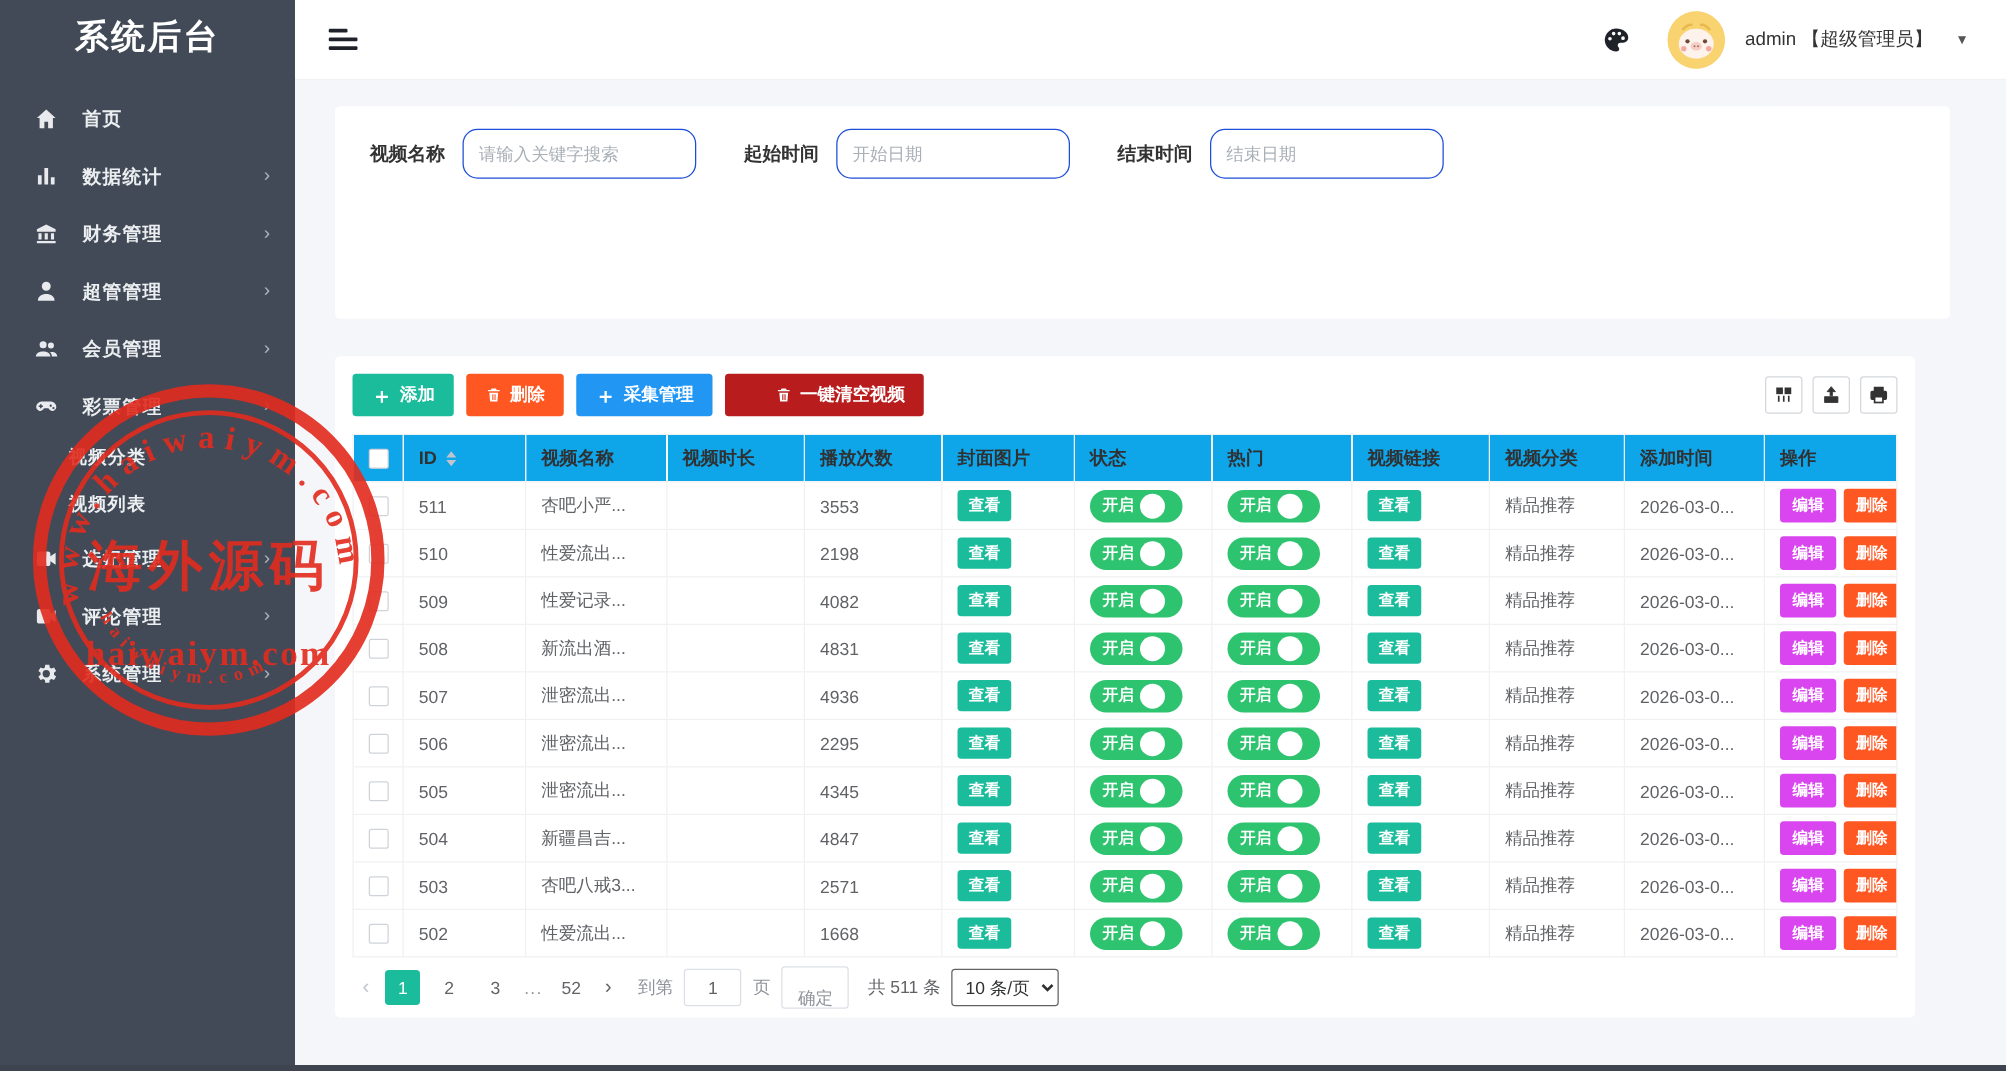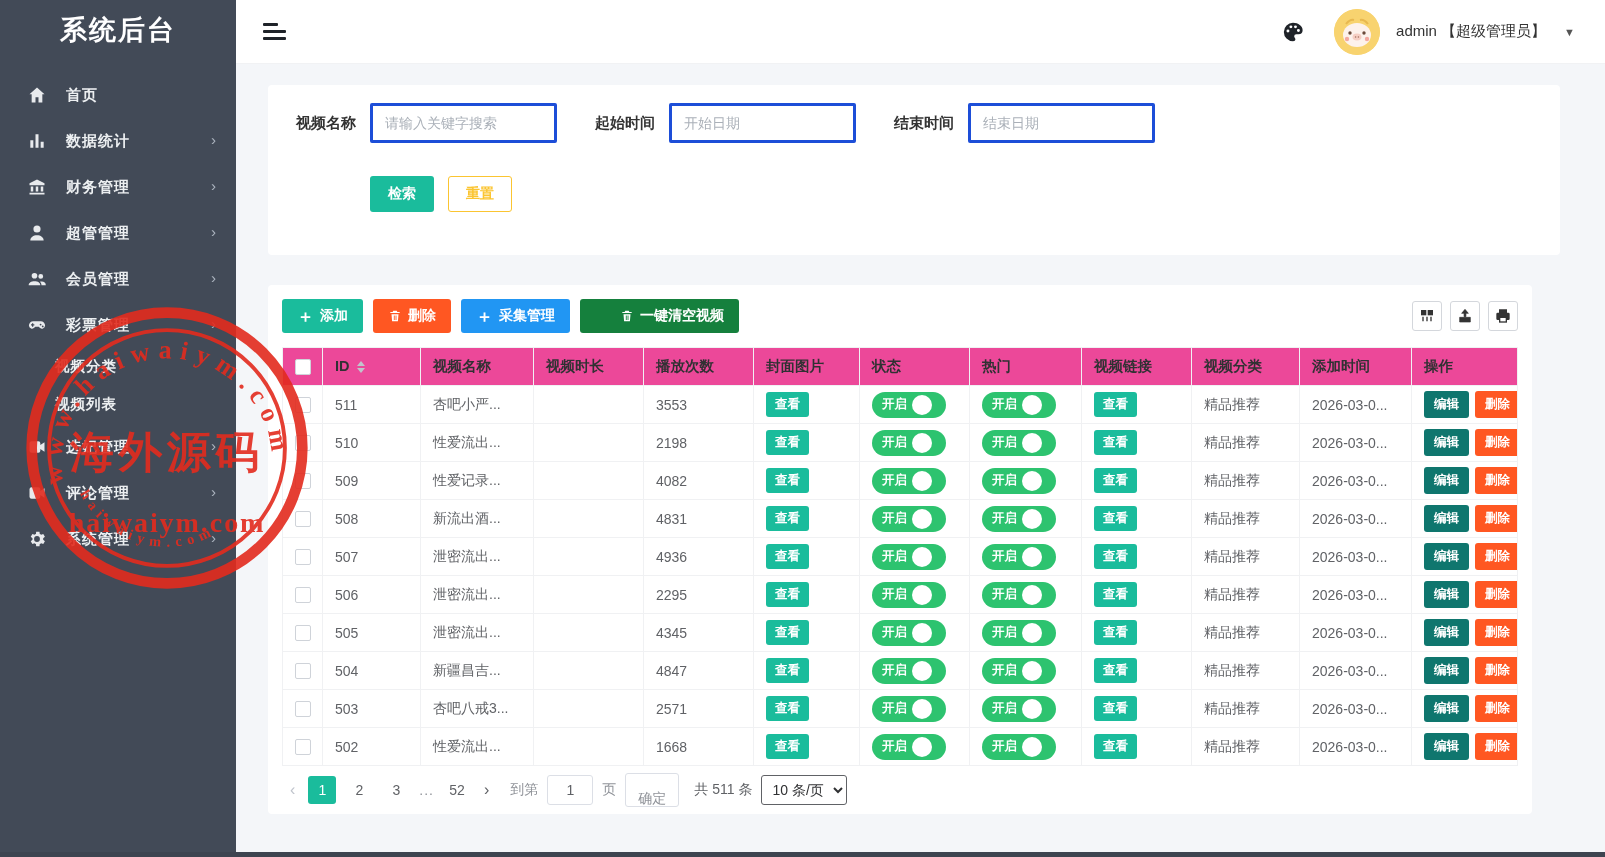--- a/index.html
+++ b/index.html
@@ -36,57 +36,57 @@
   .caret { color:#555; font-size:11px; margin-left:2px; cursor:pointer; }
 
   .content { flex:1; padding:21px 45px 0 32px; position:relative; }
   .card { background:#fff; border-radius:4px; }
 
   
   .filter-card { height:170px; padding:18px 28px 0; margin-bottom:30px; }
   .filter-row { display:flex; align-items:center; }
   .filter-group { display:flex; align-items:center; margin-right:38px; }
   .filter-label { font-size:15px; color:#333; font-weight:bold; margin-right:14px; white-space:nowrap; }
-  .filter-input { width:187px; height:40px; border:3px solid #1d4ed8; border-radius:2px; padding:0 12px; font-size:14px; color:#333; outline:none; font-family:inherit; }
+  .filter-input { width:187px; height:40px; border:1px solid #1d4ed8; border-radius:12px; padding:0 12px; font-size:14px; color:#333; outline:none; font-family:inherit; }
   .filter-input::placeholder { color:#aab0b8; }
   .btn-row { margin-top:33px; margin-left:74px; display:flex; gap:14px; }
   .btn { height:36px; min-width:64px; border:none; border-radius:3px; font-size:14px; font-weight:bold; cursor:pointer; font-family:inherit; }
   .btn-search { background:#1abc9c; color:#fff; padding:0 16px; }
   .btn-reset { background:#fff; color:#fbc531; border:1px solid #fbc531; padding:0 16px; }
 
   
   .table-card { padding:14px 14px 0; margin-right:28px; }
   .toolbar { display:flex; align-items:center; }
   .tbtn { height:34px; border:none; border-radius:3px; color:#fff; font-size:14px; font-weight:bold; padding:0 15px; margin-right:10px; cursor:pointer; display:inline-flex; align-items:center; gap:6px; font-family:inherit; }
   .tbtn svg { width:14px; height:14px; fill:#fff; }
   .tbtn .plus { font-size:17px; font-weight:bold; line-height:1; }
   .tbtn-add { background:#1abc9c; }
   .tbtn-del { background:#ff5722; }
   .tbtn-collect { background:#2196f3; }
-  .tbtn-clear { background:#15803d;padding-left:40px; }
+  .tbtn-clear { background:#b91c1c;padding-left:40px; }
   .toolbar-right { margin-left:auto; display:flex; gap:8px; }
   .icon-btn { width:30px; height:30px; border:1px solid #d4d7dc; border-radius:3px; background:#fff; display:flex; align-items:center; justify-content:center; cursor:pointer; }
   .icon-btn svg { width:16px; height:16px; fill:#333; stroke:#333; }
 
   table { width:100%; border-collapse:collapse; margin-top:14px; table-layout:fixed; }
   th, td { border:1px solid #f0f1f3; padding:0 12px; height:38px; text-align:left; font-size:14px; overflow:hidden; white-space:nowrap; }
-  th { color:#303133; font-weight:bold; font-size:14.5px; background:#ec4899; }
+  th { color:#303133; font-weight:bold; font-size:14.5px; background:#0ea5e9; }
   td { color:#606266; }
   tr { height:38px; }
   .cbx { display:inline-block; width:16px; height:16px; border:1px solid #cfd3d9; border-radius:2px; background:#fff; vertical-align:middle; cursor:pointer; }
   .sort { display:inline-flex; flex-direction:column; margin-left:7px; vertical-align:middle; cursor:pointer; }
   .sort i { width:0; height:0; border:4px solid transparent; display:block; }
   .sort .up { border-bottom:5px solid #c0c4cc; margin-bottom:2px; }
   .sort .dn { border-top:5px solid #c0c4cc; }
   .badge { display:inline-block; background:#1abc9c; color:#fff; font-size:12.5px; font-weight:bold; padding:4px 9px; border-radius:3px; cursor:pointer; }
   .toggle { display:inline-flex; align-items:center; width:74px; height:26px; background:#2dc36f; border-radius:13px; cursor:pointer; }
   .toggle .t-label { color:#fff; font-size:12.5px; font-weight:bold; margin-left:10px; }
   .toggle .knob { width:20px; height:20px; background:#fff; border-radius:50%; margin-left:5px; }
   .act-btn { display:inline-block; color:#fff; font-size:12.5px; font-weight:bold; padding:5px 10px; border-radius:3px; cursor:pointer; }
-  .act-edit { background:#0f766e; margin-right:6px; }
+  .act-edit { background:#d946ef; margin-right:6px; }
   .act-del { background:#ff5722; }
 
   
   .pagination { display:flex; align-items:center; height:48px; padding:0 4px; gap:9px; font-size:14px; color:#606266; }
   .pg-chevron { font-size:16px; color:#c0c4cc; cursor:pointer; padding:0 4px; }
   .pg-chevron.next { color:#606266; }
   .pg-num { min-width:28px; height:28px; line-height:28px; text-align:center; border-radius:3px; cursor:pointer; color:#606266; }
   .pg-num.active { background:#1abc9c; color:#fff; }
   .pg-dots { color:#909399; letter-spacing:1px; }
   .pg-goto-label { color:#909399; margin-left:8px; }
@@ -228,24 +228,20 @@
             <input class="filter-input" placeholder="请输入关键字搜索" style="">
           </div>
           <div class="filter-group">
             <span class="filter-label">起始时间</span>
             <input class="filter-input" placeholder="开始日期" style="">
           </div>
           <div class="filter-group">
             <span class="filter-label">结束时间</span>
             <input class="filter-input" placeholder="结束日期" style="">
           </div>
-        </div>
-        <div class="btn-row">
-          <button class="btn btn-search">检索</button>
-          <button class="btn btn-reset">重置</button>
         </div>
       </section>
 
       <section class="card table-card">
         <div class="toolbar">
           <button class="tbtn tbtn-add">
               <span class="plus">＋</span>
               <span>添加</span>
             </button>
           <button class="tbtn tbtn-del">

